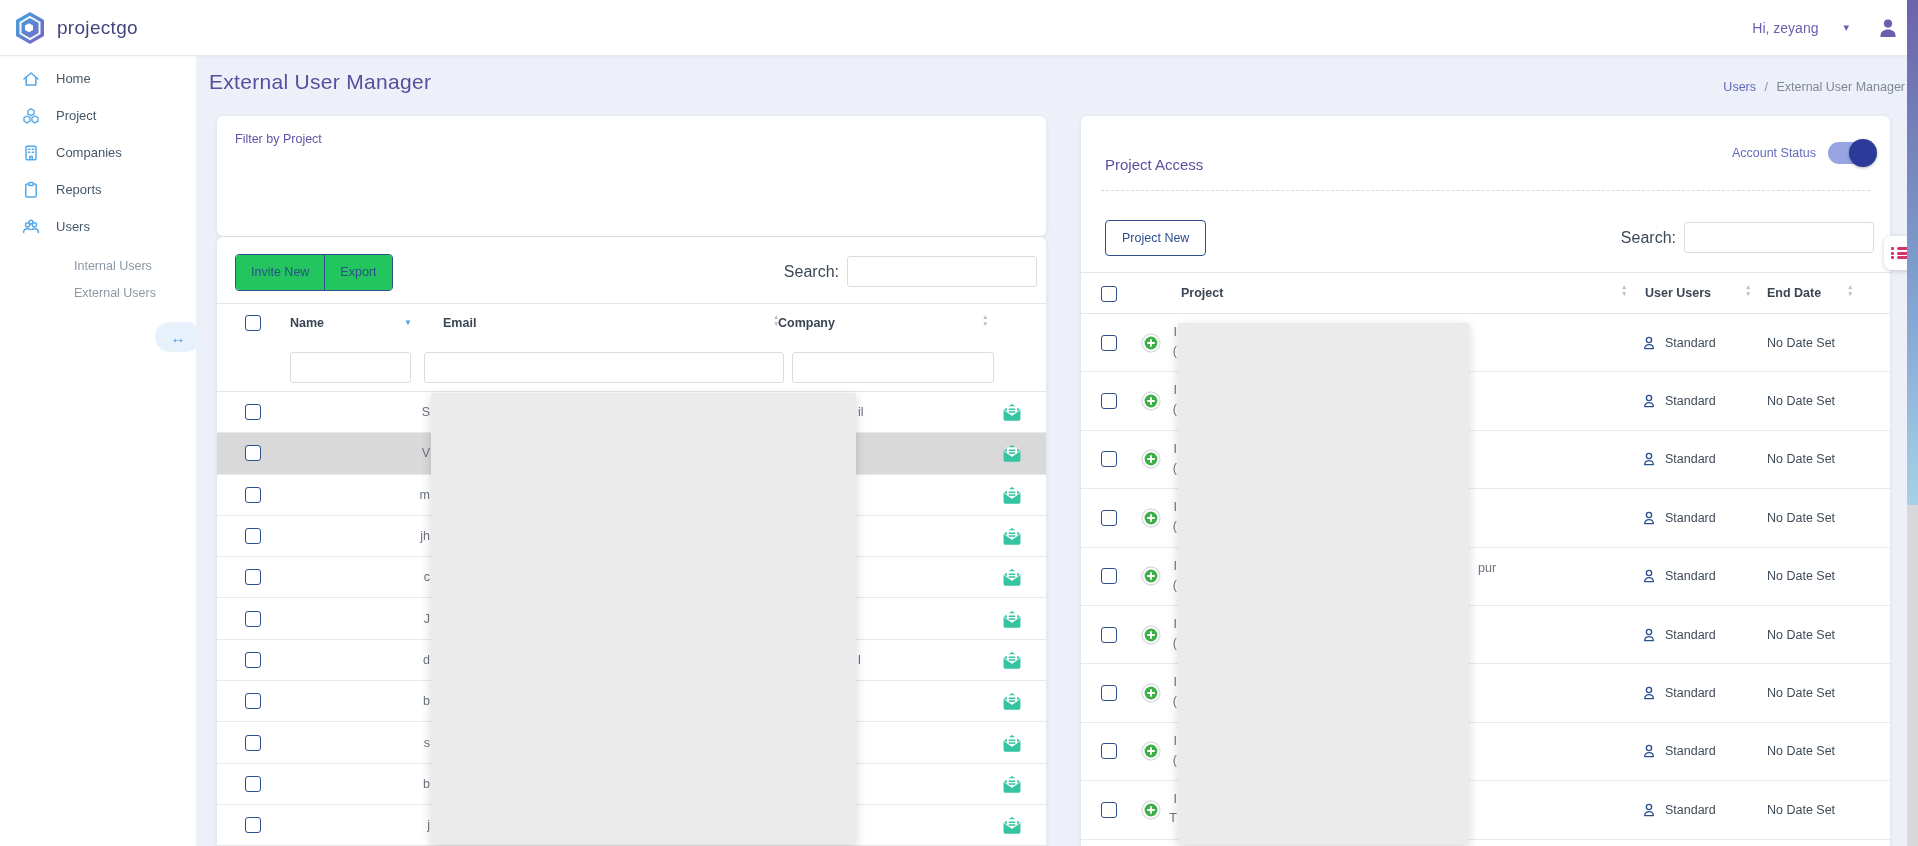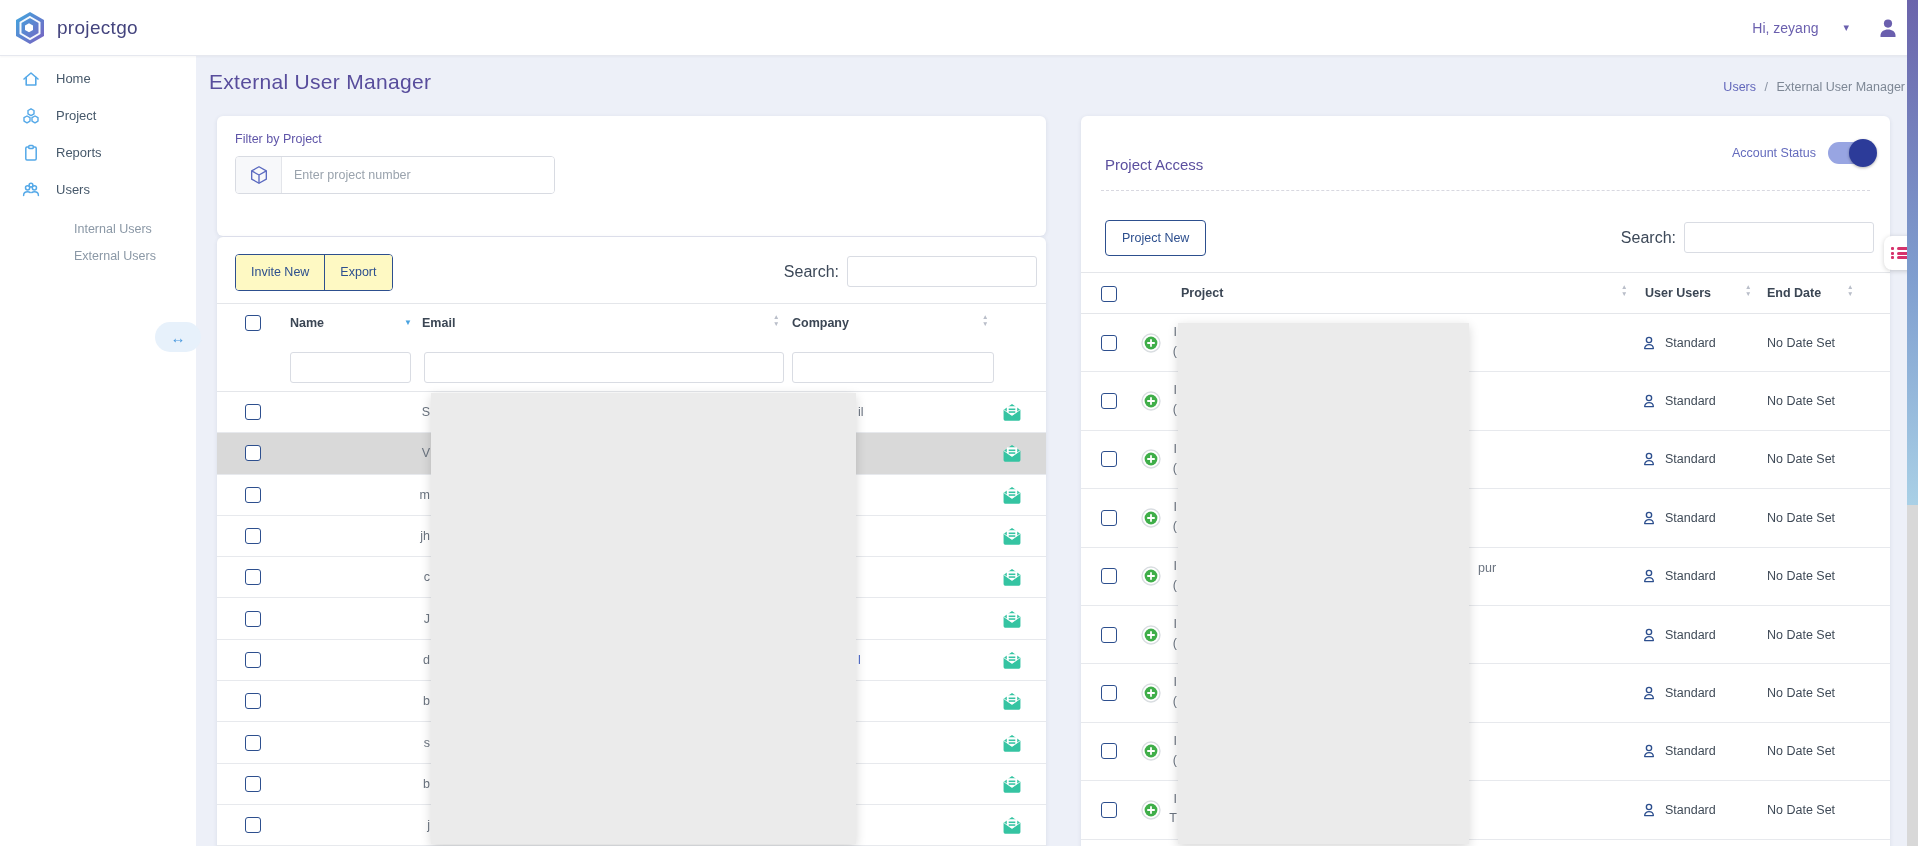--- a/index.html
+++ b/index.html
@@ -43,21 +43,21 @@
     border:1px solid #d8dbe2; border-radius:4px; display:flex; overflow:hidden; background:#fff; }
   #filter-prefix { width:46px; background:#f7f8fa; border-right:1px solid #e3e5ea;
     display:flex; align-items:center; justify-content:center; }
   #filter-input { flex:1; border:none; outline:none; padding:0 12px; font-size:12.5px;
     font-family:"Liberation Sans", sans-serif; color:#3f4a57; }
   #filter-input::placeholder { color:#9aa3ad; }
   
   #table-card { left:21px; top:181px; width:829px; height:700px; overflow:hidden; }
   .btn-group { position:absolute; left:18px; top:17px; display:inline-flex;
     border:1.5px solid #2d4f8e; border-radius:4px; overflow:hidden; background:#fff; }
-  .btn { height:35px; line-height:35px; padding:0 15px; background:#fef9c3; color:#2d4f8e;
+  .btn { height:35px; line-height:35px; padding:0 15px; background:#22c55e; color:#2d4f8e;
     font-size:12.5px; font-family:"Liberation Sans", sans-serif; border:none; cursor:pointer; }
   .btn + .btn { border-left:1.5px solid #2d4f8e; }
   .search-row { position:absolute; display:flex; align-items:center; gap:8px; }
   #left-search { right:9px; top:19px; }
   .search-label { font-size:16px; color:#3c4858; }
   .search-input { width:190px; height:31px; border:1px solid #d9dce3; border-radius:3px;
     padding:0 8px; font-size:12.5px; font-family:"Liberation Sans", sans-serif; outline:none; }
   .tbl-head { position:absolute; left:0; right:0; }
   #lhead { top:66px; height:40px; border-top:1px solid #e4e6ea; }
   .hcell { position:absolute; top:12px; font-size:12.5px; font-weight:700; color:#3b4654; cursor:pointer; }
@@ -170,20 +170,30 @@
         <svg width="20" height="20" viewBox="0 0 20 20" fill="none" stroke="#55a9e8" stroke-width="1.4" stroke-linejoin="round">
           <path d="M10 2.8 L13 4.5 V7.9 L10 9.6 L7 7.9 V4.5 Z"></path>
           <path d="M6 10 L9 11.7 V15.1 L6 16.8 L3 15.1 V11.7 Z"></path>
           <path d="M14 10 L17 11.7 V15.1 L14 16.8 L11 15.1 V11.7 Z"></path>
         </svg>
       </span>
       <span>Project</span>
     </div>
     <div class="s-item">
       <span class="s-icon">
+        <svg width="20" height="20" viewBox="0 0 20 20" fill="none" stroke="#55a9e8" stroke-width="1.5">
+          <rect x="5" y="3.2" width="10" height="13.6" rx="1"></rect>
+          <path d="M7.4 6.2 h1.4 M11.2 6.2 h1.4 M7.4 9.2 h1.4 M11.2 9.2 h1.4" stroke-linecap="round"></path>
+          <path d="M8.8 16.8 v-3.4 h2.4 v3.4"></path>
+        </svg>
+      </span>
+      <span>Companies</span>
+    </div>
+    <div class="s-item">
+      <span class="s-icon">
         <svg width="20" height="20" viewBox="0 0 20 20" fill="none" stroke="#55a9e8" stroke-width="1.5" stroke-linejoin="round">
           <rect x="4.8" y="4" width="10.4" height="13" rx="1.2"></rect>
           <rect x="7.8" y="2.4" width="4.4" height="3.2" rx="0.8" fill="#fff"></rect>
         </svg>
       </span>
       <span>Reports</span>
     </div>
     <div class="s-item">
       <span class="s-icon">
         <svg width="20" height="20" viewBox="0 0 20 20" fill="none" stroke="#55a9e8" stroke-width="1.5" stroke-linecap="round">
@@ -208,51 +218,42 @@
   <div id="main">
     <div id="page-title">External User Manager</div>
     <div id="breadcrumb">
       <span class="bc-parent">Users</span>
       <span class="bc-sep">/</span>
       <span class="bc-current">External User Manager</span>
     </div>
 
     <div class="card" id="filter-card">
       <div id="filter-label">Filter by Project</div>
-      <div id="filter-group">
-        <span id="filter-prefix">
-          <svg width="22" height="22" viewBox="0 0 24 24" fill="none" stroke="#5c6bc0" stroke-width="1.5" stroke-linejoin="round">
-            <path d="M12 3 L20 7.5 V16.5 L12 21 L4 16.5 V7.5 Z"></path>
-            <path d="M4 7.5 L12 12 L20 7.5 M12 12 V21"></path>
-          </svg>
-        </span>
-        <input id="filter-input" value="" placeholder="Enter project number" style="">
-      </div>
     </div>
 
     <div class="card" id="table-card">
       <div class="btn-group">
         <button class="btn">Invite New</button>
         <button class="btn">Export</button>
       </div>
       <div class="search-row" id="left-search">
         <span class="search-label">Search:</span>
         <input class="search-input" value="" style="">
       </div>
 
       <div class="tbl-head" id="lhead">
         <span class="cb head-cb" style="left:28px;"></span>
         <span class="hcell" style="left:73px;">Name</span>
         <span class="sort-desc" style="left:187px;">▼</span>
-        <span class="hcell" style="left:192px;padding-left:13px;">Email</span>
+        <span class="hcell" style="left:213px;padding-left:13px;">Email</span>
         <span class="sort-both" style="left:556px;">
             <span>▲</span>
             <span>▼</span>
           </span>
-        <span class="hcell" style="left:575px;">Company</span>
+        <span class="hcell" style="left:561px;">Company</span>
         <span class="sort-both" style="left:765px;">
             <span>▲</span>
             <span>▼</span>
           </span>
       </div>
 
       <div id="lfilters">
         <input class="col-filter" style="left: 73px; width: 121px;" value="">
         <input class="col-filter" style="left: 207px; width: 360px;" value="">
         <input class="col-filter" style="left: 575px; width: 202px;" value="">

